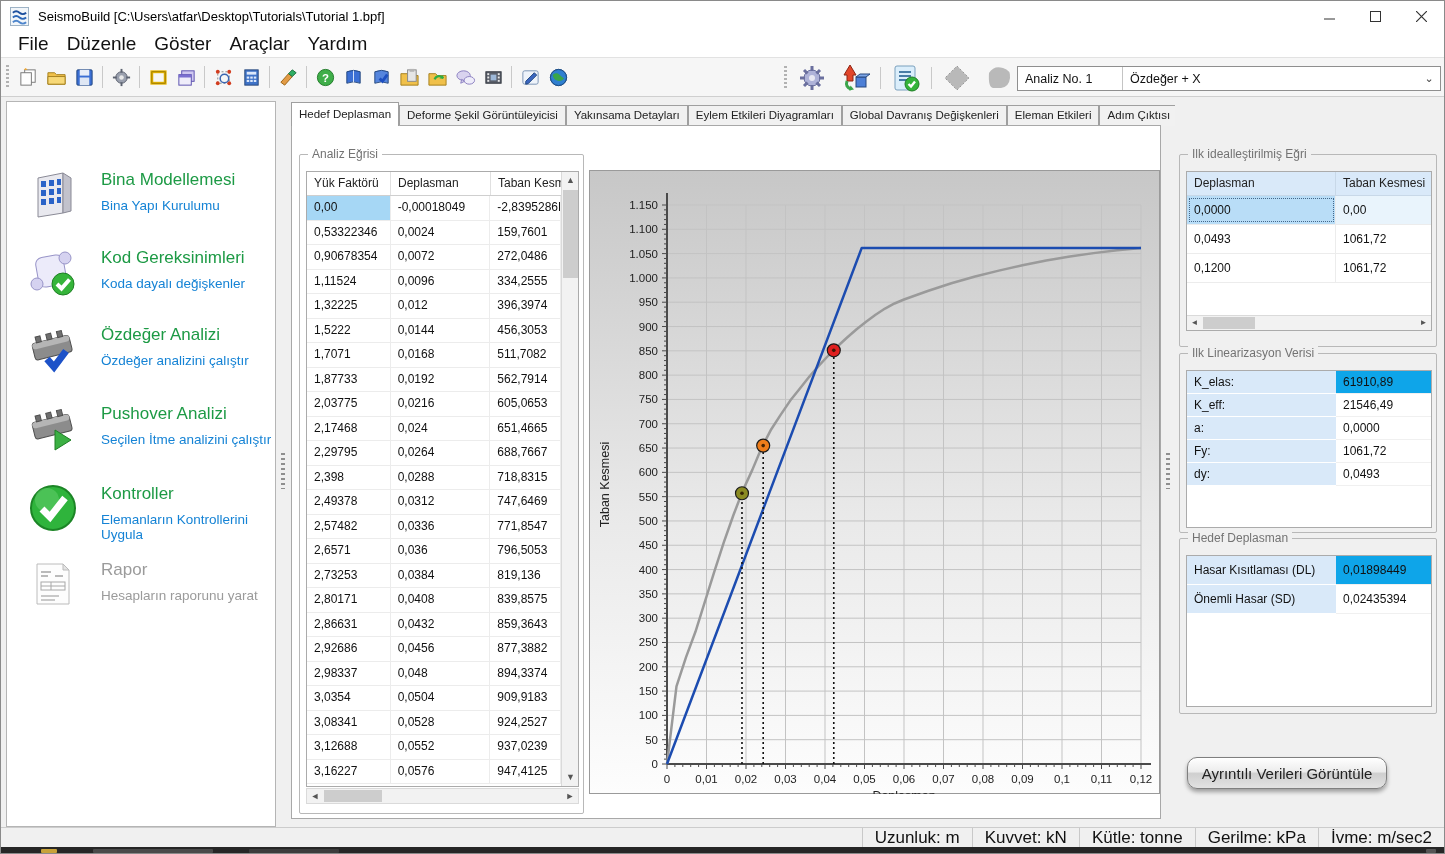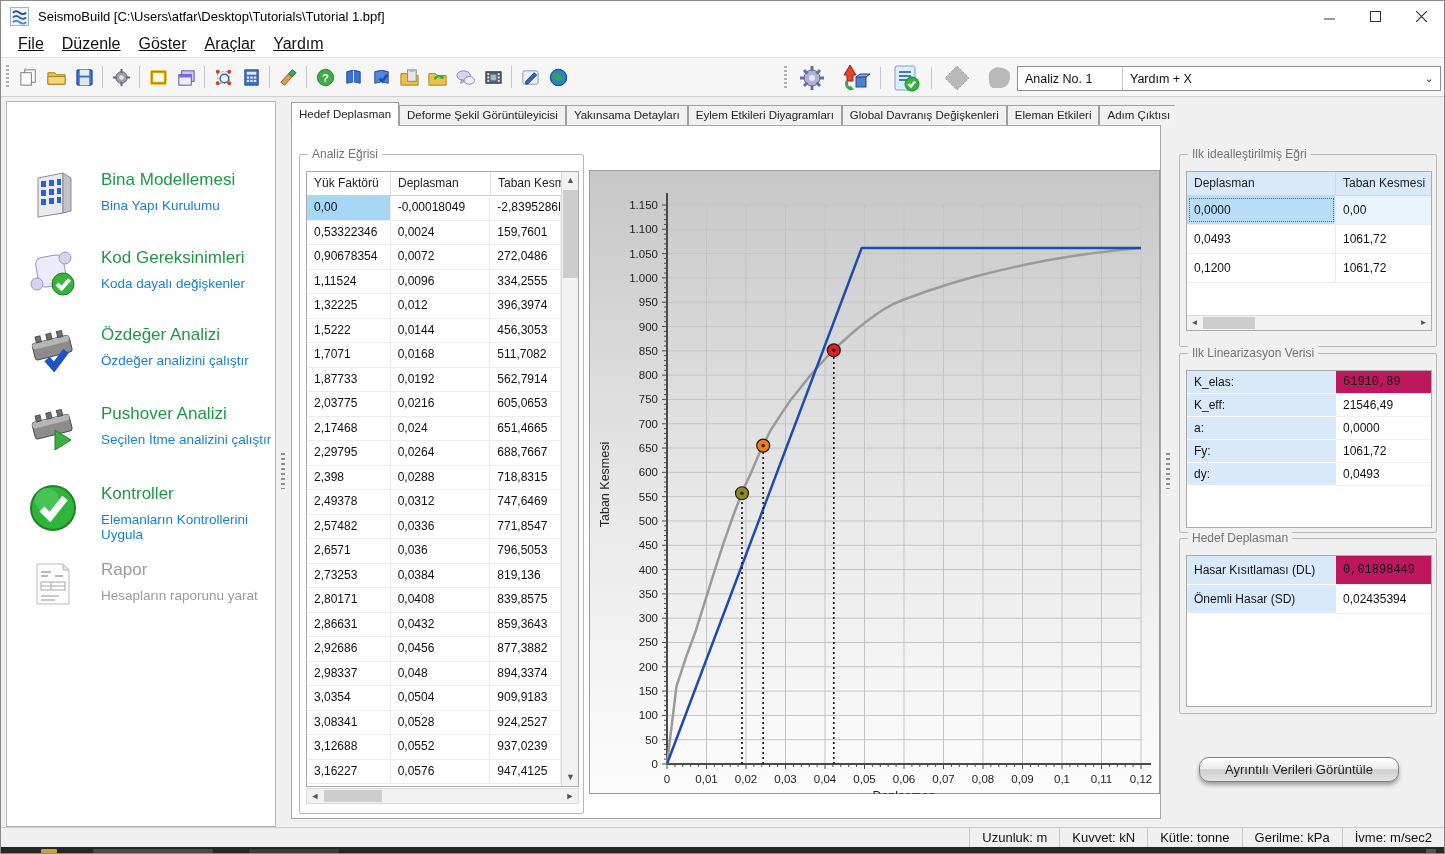--- a/index.html
+++ b/index.html
@@ -7,21 +7,21 @@
   .window{position:relative;width:1445px;height:854px;background:#f0f0f0;
     font-family:"Liberation Sans",sans-serif;color:#111;border:1px solid #8a8a8a;overflow:hidden;}
   
   .titlebar{position:absolute;left:0;top:0;width:100%;height:30px;background:#ffffff;display:flex;align-items:center;}
   .titlebar .appicon{margin-left:9px;width:19px;height:19px;}
   .titlebar .title{margin-left:9px;font-size:13px;color:#000;}
   .wincontrols{position:absolute;right:0;top:0;height:30px;display:flex;}
   .winbtn{width:46px;height:30px;display:flex;align-items:center;justify-content:center;color:#222;}
   
   .menubar{position:absolute;left:0;top:30px;width:100%;height:26px;background:#ffffff;display:flex;align-items:center;padding-left:8px;}
-  .menubar .mitem{font-size:16px;padding:3px 9px;color:#111;text-decoration:underline;}
+  .menubar .mitem{font-size:19px;padding:3px 9px;color:#111;}
   
   .toolbar{position:absolute;left:0;top:56px;width:100%;height:40px;background:#f6f6f6;border-top:1px solid #e2e2e2;border-bottom:1px solid #cfcfcf;display:flex;align-items:center;}
   .grip{width:3px;height:24px;margin:0 5px;background:repeating-linear-gradient(to bottom,#b2b2b2 0 2px,transparent 2px 4px);}
   .tsep{width:1px;height:22px;background:#c9c9c9;margin:0 4px;}
   .ticon{width:24px;height:24px;margin:0 2px;display:flex;align-items:center;justify-content:center;}
   .ticon svg{width:21px;height:21px;}
   .bigicon{width:36px;height:32px;margin:0 3px;display:flex;align-items:center;justify-content:center;}
   .bigicon svg{width:30px;height:30px;}
   .combo{position:absolute;left:1016px;top:8px;width:424px;height:25px;background:#fff;border:1px solid #8f8f8f;display:flex;align-items:center;font-size:12.5px;}
   .combo .lab{padding-left:7px;width:104px;}
@@ -77,29 +77,29 @@
   .rcell{padding:7px 0 0 7px;white-space:nowrap;overflow:hidden;}
   .rcell.rc0{border-right:1px solid #ececec;}
   .rrow.selrow .rc0{background:#b9ddf7;outline:1px dotted #44688a;outline-offset:-3px;}
   .rrow.selrow .rc1{background:#e9f4fc;}
   .rhscroll{position:absolute;left:0;bottom:0;width:244px;height:15px;background:#f2f2f2;border-top:1px solid #dadada;}
   .rhscroll .arr{position:absolute;top:0;width:15px;height:14px;color:#555;font-size:8px;text-align:center;line-height:14px;}
   .rhscroll .thumb{position:absolute;left:16px;top:1px;width:52px;height:12px;background:#cdcdcd;}
   .kvrow{display:flex;height:23px;}
   .kv-l{width:149px;background:#d9e9f9;border-bottom:1px solid #fff;padding:4px 0 0 7px;white-space:nowrap;overflow:hidden;}
   .kv-v{width:95px;background:#fff;border-bottom:1px solid #f0f0f0;padding:4px 0 0 7px;}
-  .kv-v.gray{background:#be185d;font-family:Liberation Mono, monospace;}
+  .kv-v.gray{background:#0ea5e9;}
   .trow29{height:29px;}
   .trow29 .kv-l,.trow29 .kv-v{padding-top:7px;}
-  .details-btn{position:absolute;left:24px;top:656px;width:200px;height:25px;border:1px solid #7f7f7f;border-radius:10px;
+  .details-btn{position:absolute;left:12px;top:656px;width:200px;height:32px;border:1px solid #7f7f7f;border-radius:10px;
     background:linear-gradient(to bottom,#ffffff 0%,#ececec 45%,#cfcfcf 52%,#e2e2e2 100%);
-    box-shadow:0 3px 4px rgba(0,0,0,.35), inset 0 1px 0 #fff;font-size:13px;color:#222;
+    box-shadow:0 3px 4px rgba(0,0,0,.35), inset 0 1px 0 #fff;font-size:15px;color:#222;
     display:flex;align-items:center;justify-content:center;font-family:"Liberation Sans",sans-serif;}
   
-  .statusbar{position:absolute;left:0;top:826px;width:100%;height:20px;background:#f0f0f0;border-top:1px solid #cccccc;display:flex;justify-content:flex-end;align-items:center;font-size:13px;}
+  .statusbar{position:absolute;left:0;top:826px;width:100%;height:20px;background:#f0f0f0;border-top:1px solid #cccccc;display:flex;justify-content:flex-end;align-items:center;font-size:17px;}
   .sseg{padding:0 12px;border-left:1px solid #c9c9c9;height:20px;display:flex;align-items:center;white-space:nowrap;}
   .taskbar{position:absolute;left:0;top:846px;width:100%;height:8px;background:#262626;}
   .taskbar .tbicon{position:absolute;top:2px;height:4px;border-radius:1px;}
 </style>
 </head>
 <body>
 
 <div class="window">
 
   <div class="titlebar">
@@ -337,21 +337,21 @@
           <svg viewBox="0 0 30 30">
             <path d="M5 10 q5 -8 14 -5 q8 2 7 10 q-1 9 -9 10 H9 q-5 -1 -4 -15z" fill="#b9b9b9"></path>
           </svg>
         </div>
       <div class="grip" style="margin-left:10px;"></div>
     </div>
 
     <div class="combo">
       <span class="lab">Analiz No. 1</span>
       <span class="vsep"></span>
-      <span class="val">Yardım  + X</span>
+      <span class="val">Özdeğer  + X</span>
       <span class="chev">⌄</span>
     </div>
   </div>
 
   <div class="sidebar">
 
     <div class="sitem" style="top:138px;">
       <svg class="sicon" viewBox="0 0 56 56">
         <rect x="12" y="12" width="28" height="30" rx="7" fill="#ecebfa" stroke="#9894c8" transform="rotate(-10 26 27)"></rect>
         <circle cx="40" cy="14" r="6" fill="#d5d2f0" stroke="#9894c8"></circle>

